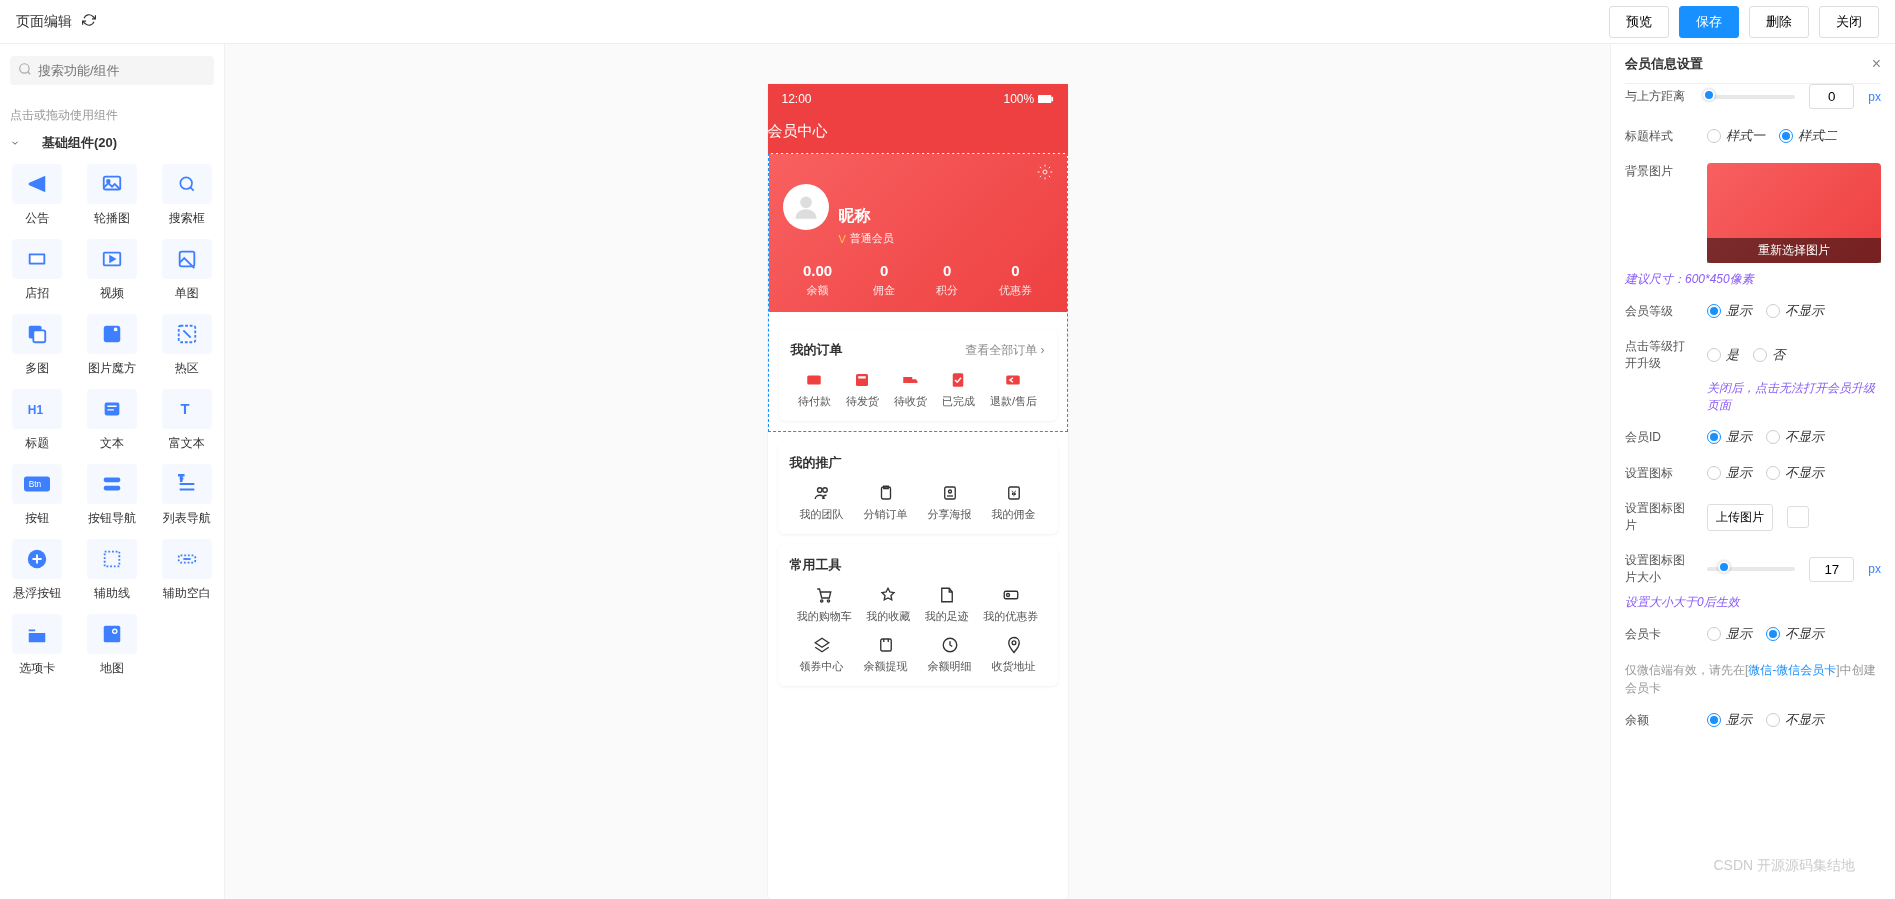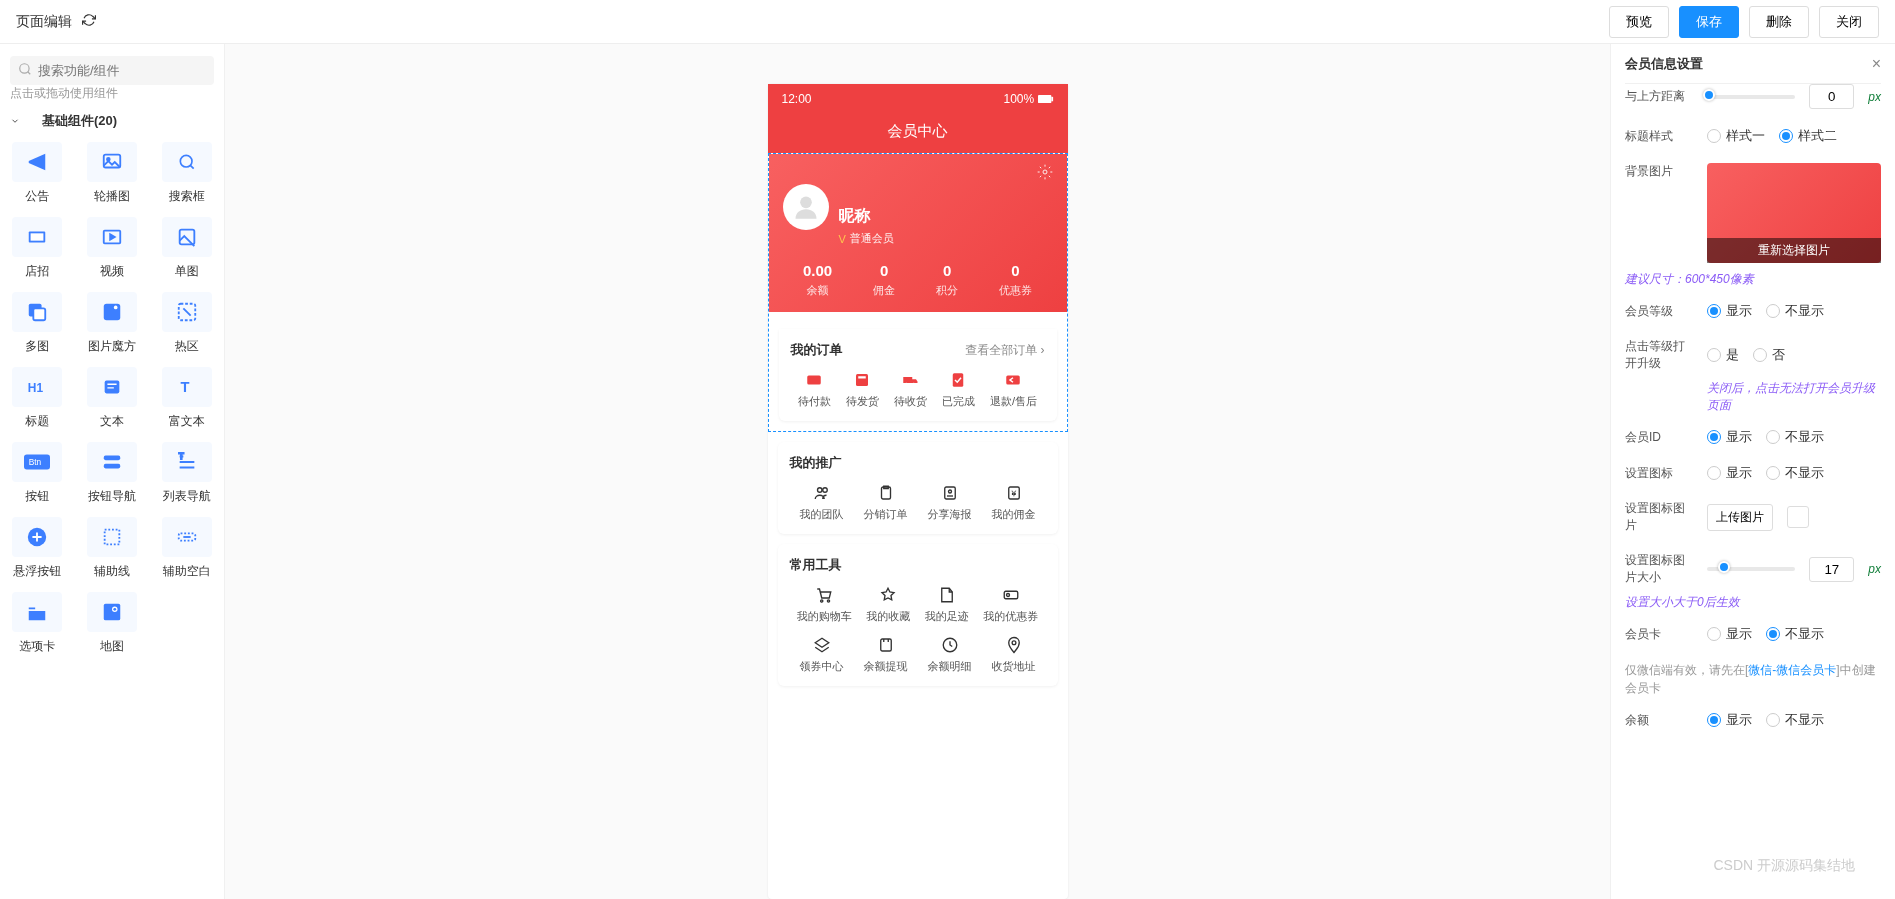--- a/index.html
+++ b/index.html
@@ -8,34 +8,34 @@
 .top-bar { display: flex; align-items: center; justify-content: space-between; height: 44px; padding: 0 16px; border-bottom: 1px solid #eee; }
 .top-left { display: flex; align-items: center; gap: 10px; font-size: 14px; }
 .top-right { display: flex; gap: 10px; }
 .btn { padding: 6px 16px; border: 1px solid #ddd; background: #fff; border-radius: 3px; font-size: 13px; cursor: pointer; }
 .btn-primary { background: #1890ff; color: #fff; border-color: #1890ff; }
 
 .main { display: flex; height: calc(100vh - 44px); }
 
 
 .left-panel { width: 225px; padding: 12px 10px; border-right: 1px solid #f0f0f0; }
-.search-box { display: flex; align-items: center; background: #f5f5f5; border-radius: 4px; padding: 6px 8px; margin-bottom: 0; }
+.search-box { display: flex; align-items: center; background: #f5f5f5; border-radius: 4px; padding: 6px 8px; margin-bottom: 22px; }
 .search-box input { border: none; background: none; outline: none; width: 100%; margin-left: 6px; font-size: 13px; }
 .hint-text { color: #999; font-size: 12px; margin-bottom: 10px; }
 .group-header { display: flex; align-items: center; gap: 22px; font-size: 13px; font-weight: bold; margin-bottom: 12px; cursor: pointer; }
 .comp-grid { display: grid; grid-template-columns: repeat(3, 1fr); gap: 12px 20px; }
 .comp-item { display: flex; flex-direction: column; align-items: center; gap: 6px; cursor: pointer; }
 .comp-icon { width: 50px; height: 40px; background: #f5f9ff; border-radius: 4px; display: flex; align-items: center; justify-content: center; color: #3d7fff; }
 .comp-label { font-size: 12px; color: #333; }
 
 
 .canvas-area { flex: 1; background: #fafafa; display: flex; justify-content: center; padding-top: 40px; overflow: auto; }
 .phone { width: 300px; background: #fff; border-radius: 4px; box-shadow: 0 0 2px rgba(0,0,0,0.1); }
 .status-bar { background: #ee4041; color: #fff; display: flex; justify-content: space-between; padding: 8px 14px; font-size: 12px; }
-.phone-title { background: #ee4041; color: #fff; text-align: center; padding: 8px 0 12px; font-size: 15px; }
+.phone-title { background: #ee4041; color: #fff; text-align: left; padding: 8px 0 12px; font-size: 15px; }
 .selected-block { border: 1px dashed #1890ff; }
 .member-head { background: linear-gradient(135deg, #f86060, #ee4041); color: #fff; padding: 14px; position: relative; }
 .gear-ico { position: absolute; right: 14px; top: 10px; opacity: 0.9; }
 .avatar-row { display: flex; align-items: center; gap: 10px; }
 .avatar { width: 46px; height: 46px; border-radius: 50%; background: #fff; display: flex; align-items: center; justify-content: center; color: #ddd; }
 .nick { font-size: 16px; font-weight: bold; margin-top: 38px; }
 .lvl { font-size: 11px; opacity: 0.9; display: flex; align-items: center; gap: 4px; margin-top: 4px; }
 .lvl-badge { color: #ffd24d; }
 .stats-row { display: flex; justify-content: space-around; margin-top: 16px; }
 .stat { text-align: center; }
@@ -50,28 +50,28 @@
 .icon-item.red svg { color: #ee4041; }
 .icon-item.dark svg { color: #333; }
 
 
 .right-panel { width: 285px; border-left: 1px solid #f0f0f0; padding: 0 14px 20px; overflow-y: auto; }
 .rp-header { display: flex; justify-content: space-between; align-items: center; height: 40px; font-size: 13px; font-weight: bold; border-bottom: 1px solid #f0f0f0; }
 .close-x { color: #888; cursor: pointer; font-size: 16px; font-weight: normal; }
 .field { display: flex; align-items: center; margin-bottom: 18px; gap: 12px; font-size: 13px; }
 .field-label { width: 70px; color: #555; font-size: 12px; flex-shrink: 0; }
 .field-body { flex: 1; display: flex; align-items: center; gap: 14px; }
-.radio { display: flex; align-items: center; gap: 5px; cursor: pointer; }
+.radio { display: flex; align-items: center; gap: 5px; cursor: pointer; font-style: italic; }
 .radio-dot { width: 14px; height: 14px; border: 1px solid #ccc; border-radius: 50%; display: flex; align-items: center; justify-content: center; }
 .radio.checked .radio-dot { border-color: #1890ff; }
 .radio.checked .radio-dot::after { content: ''; width: 8px; height: 8px; background: #1890ff; border-radius: 50%; }
 .slider { flex: 1; height: 4px; background: #e8e8e8; border-radius: 2px; position: relative; }
 .slider-thumb { position: absolute; width: 12px; height: 12px; background: #1890ff; border: 2px solid #fff; border-radius: 50%; top: -6px; box-shadow: 0 0 3px rgba(0,0,0,0.3); }
 .num-input { width: 45px; border: 1px solid #ddd; padding: 4px; text-align: center; border-radius: 3px; }
-.unit { color: #15803d; font-size: 12px; font-style: italic; }
+.unit { color: #3b82f6; font-size: 12px; }
 .bg-preview { width: 100%; height: 100px; background: linear-gradient(135deg, #f86060, #ee4041); border-radius: 4px; position: relative; }
 .bg-overlay { position: absolute; bottom: 0; left: 0; right: 0; background: rgba(0,0,0,0.5); color: #fff; text-align: center; padding: 4px; font-size: 12px; }
 .sub-hint { color: #8b5cf6; font-size: 12px; margin: -10px 0 14px; font-style: italic; }
 .upload-btn { border: 1px solid #ddd; padding: 4px 8px; border-radius: 3px; font-size: 12px; cursor: pointer; background: #fff; }
 .icon-prev { width: 22px; height: 22px; border: 1px solid #ddd; border-radius: 3px; }
 .note { color: #999; font-size: 12px; margin-bottom: 14px; line-height: 1.5; }
 .note a { color: #1890ff; text-decoration: none; }
 .watermark { position: absolute; right: 40px; bottom: 24px; color: #ccc; font-size: 14px; pointer-events: none; }
 </style>
 </head>

